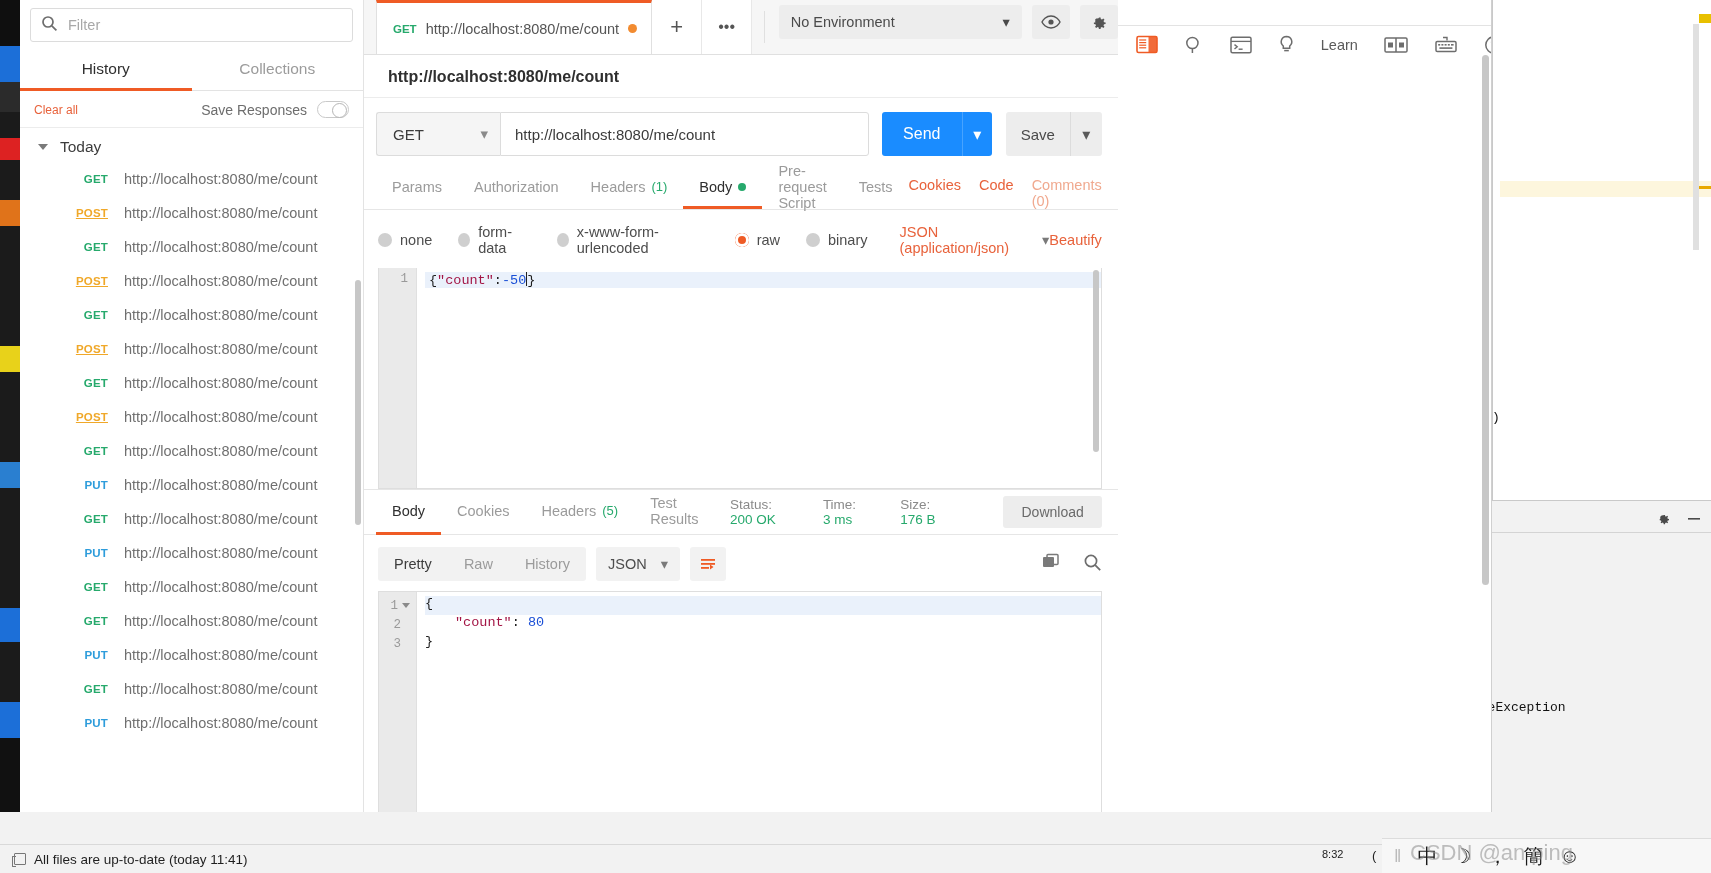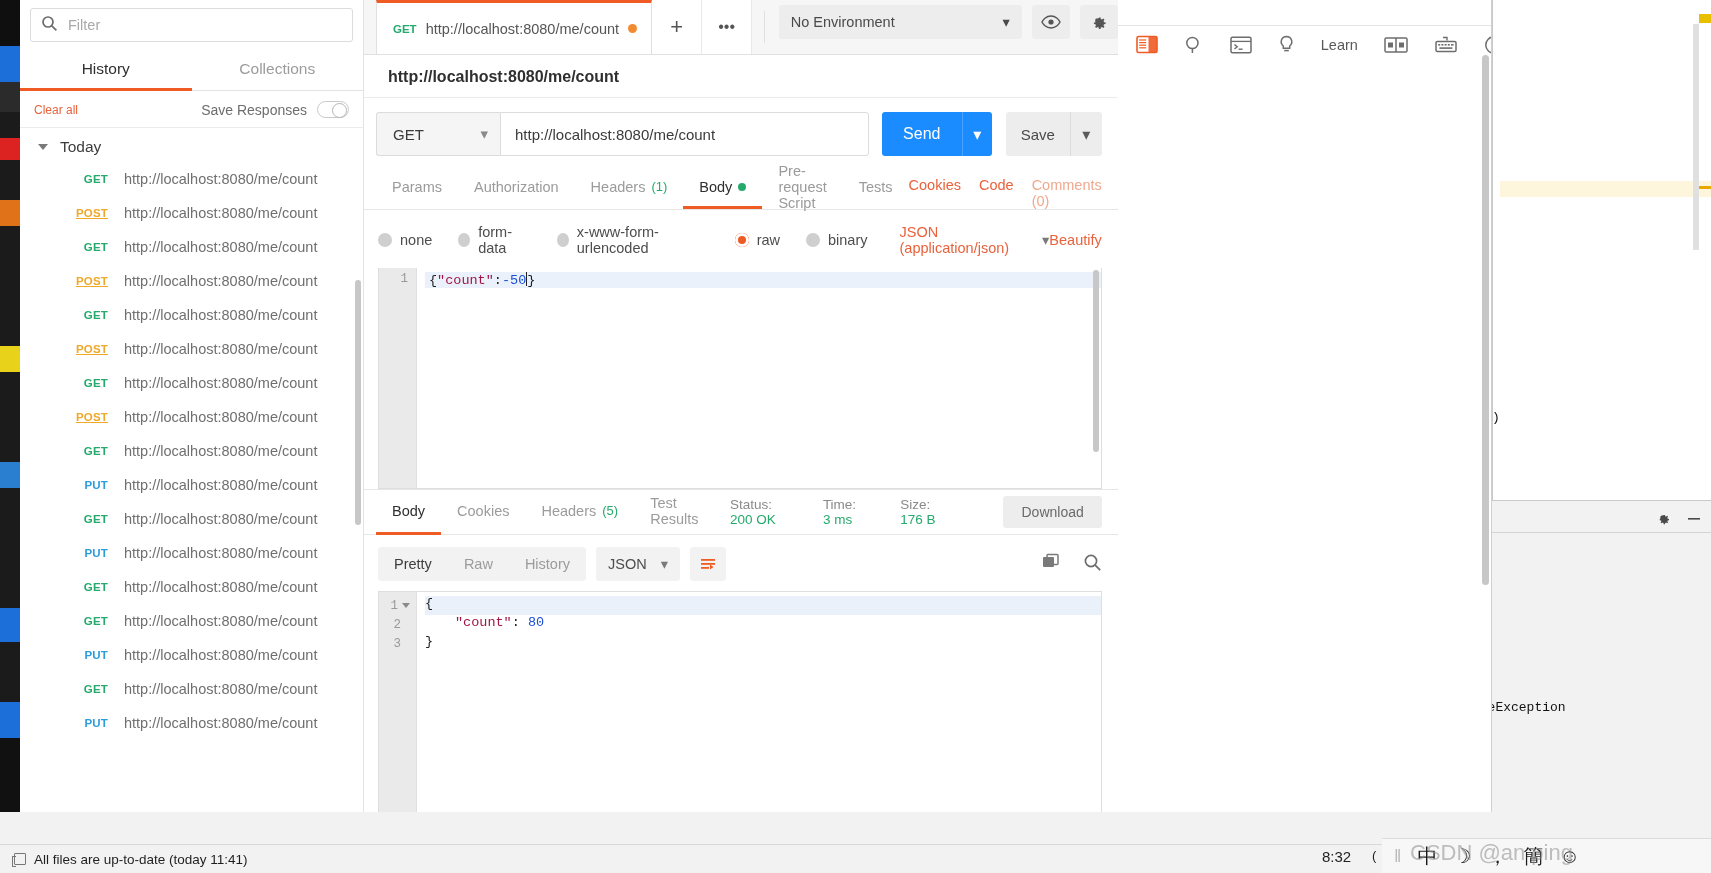--- a/index.html
+++ b/index.html
@@ -71,21 +71,21 @@
   }
   #ide-bottom-status .sq {
     width: 12px; height: 12px; border: 1.4px solid #777; border-radius: 1px;
     display: inline-block; position: relative;
   }
   #ide-bottom-status .sq::before{
     content:""; position:absolute; left:-3px; top:2px; width:3px; height:9px;
     border:1.2px solid #777; border-right:none; border-radius:1px 0 0 1px;
   }
   #taskbar-time {
-    position: absolute; left: 1322px; top: 848px; font-size: 15px; color: #222;
+    position: absolute; left: 1322px; top: 848px; font-size: 11px; color: #222;
   }
   #taskbar-paren {
     position: absolute; left: 1372px; top: 848px; font-size: 13px; color: #222;
   }
   
   #ime-bar {
     position: absolute; left: 1382px; top: 838px; width: 329px; height: 35px;
     background: #f7f7f7; border-top: 1px solid #dcdcdc;
     display: flex; align-items: center; gap: 16px; padding-left: 12px;
     font-size: 20px; color: #1a1a1a;

